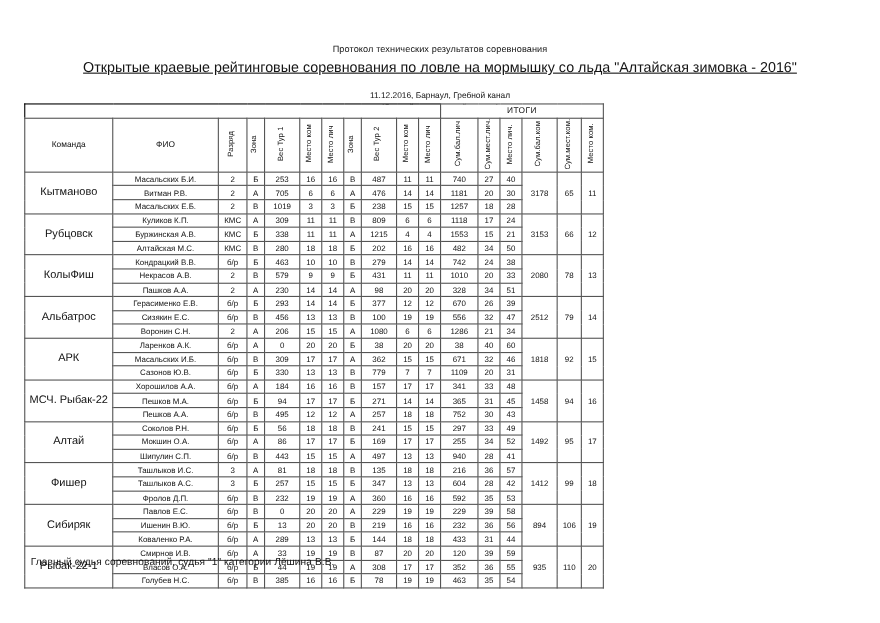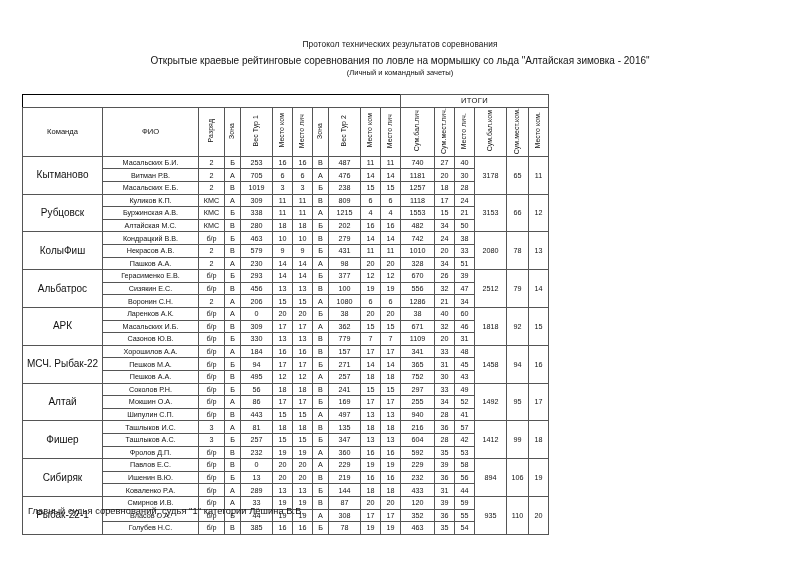--- a/index.html
+++ b/index.html
@@ -29,24 +29,25 @@
     text-align: center;
     padding-top: 22px;
   }
   .title-main {
     font-size: 8.3px;
     line-height: 12px;
     letter-spacing: 0.1px;
     color: #141414;
   }
   .title-sub {
-    font-size: 10px;
+    font-size: 13px;
     line-height: 12px;
     margin-top: 5px;
     color: #141414;
+    text-decoration: underline;
   }
   .title-place {
     font-size: 7.6px;
     line-height: 11px;
     margin-top: 14px;
     color: #141414;
   }
   .title-kind {
     font-size: 7.6px;
     line-height: 11px;
@@ -151,20 +152,21 @@
   }
 </style>
 </head>
 <body>
 
 <div class="page">
 
   <div class="titles">
     <div class="title-main">Протокол технических результатов соревнования</div>
     <div class="title-sub">Открытые краевые рейтинговые соревнования по ловле на мормышку со льда "Алтайская зимовка - 2016"</div>
+    <div class="title-place">11.12.2016, Барнаул, Гребной канал</div>
     <div class="title-kind">(Личный и командный зачеты)</div>
   </div>
 
   <div class="table-wrap">
     <table class="proto">
       <colgroup>
         <col class="c-team">
           <col class="c-name">
           <col class="c-rank">
         <col class="c-zone">

